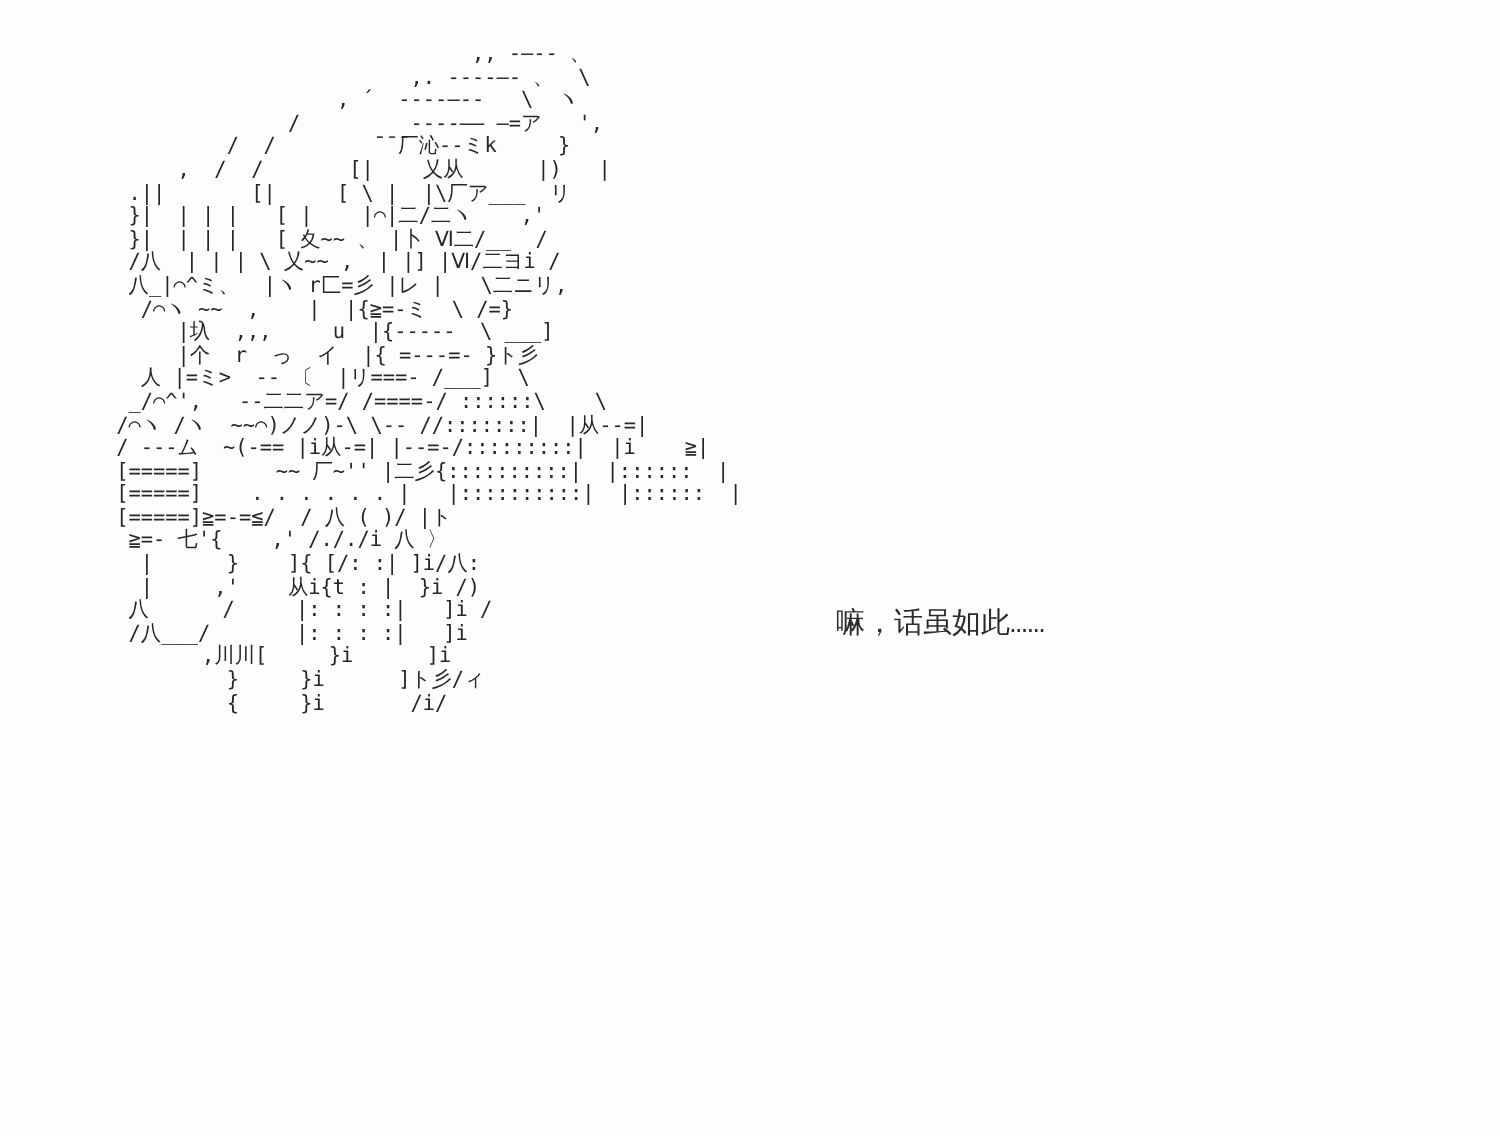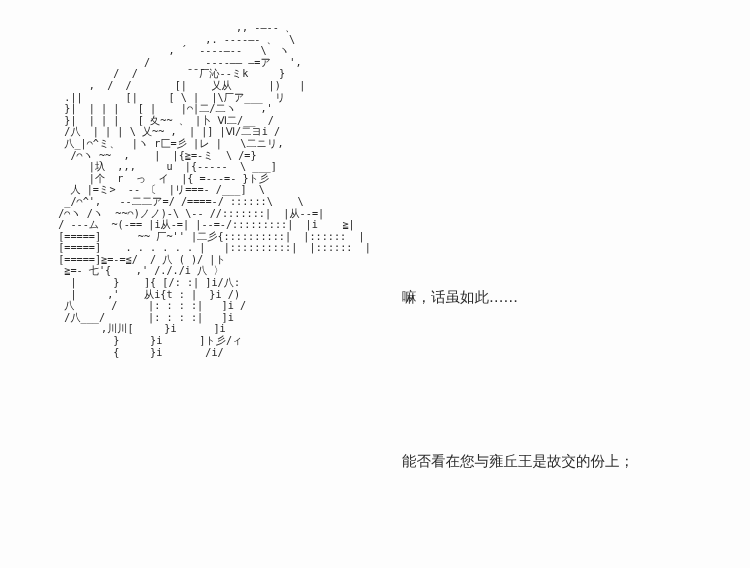--- a/index.html
+++ b/index.html
@@ -46,22 +46,23 @@
     left: 402px;
     top: 224px;
     width: 330px;
     font-family: "DejaVu Sans", sans-serif;
     font-size: 14.5px;
     line-height: 21px;
     color: #2b2b2b;
     white-space: pre;
   }
   .dlg-para {
-    margin: 0;
+    margin: 16px;
     white-space: pre;
+    font-family: Liberation Mono, monospace;
   }
   .dlg-gap {
     height: 17px;
   }
   .dlg-gap2 {
     height: 14px;
   }
   .dlg-line {
     display: block;
     white-space: pre;
@@ -101,21 +102,21 @@
         ,川川[     }i      ]i
           }     }i      ]ト彡/ィ
           {     }i       /i/</pre>
 
   <div class="dialogue" style="color: rgb(43, 43, 43);">
 
     <p class="dlg-para"><span class="dlg-line">嘛，话虽如此……</span></p>
 
     <div class="dlg-gap"></div>
 
-    <p class="dlg-para"><span class="dlg-line">能否看在您与雍丘王是故交的份上；</span></p>
+    <p class="dlg-para"></p>
 
     <div class="dlg-gap2"></div>
 
     
 
   </div>
 
 </div>
 
 </body></html>

